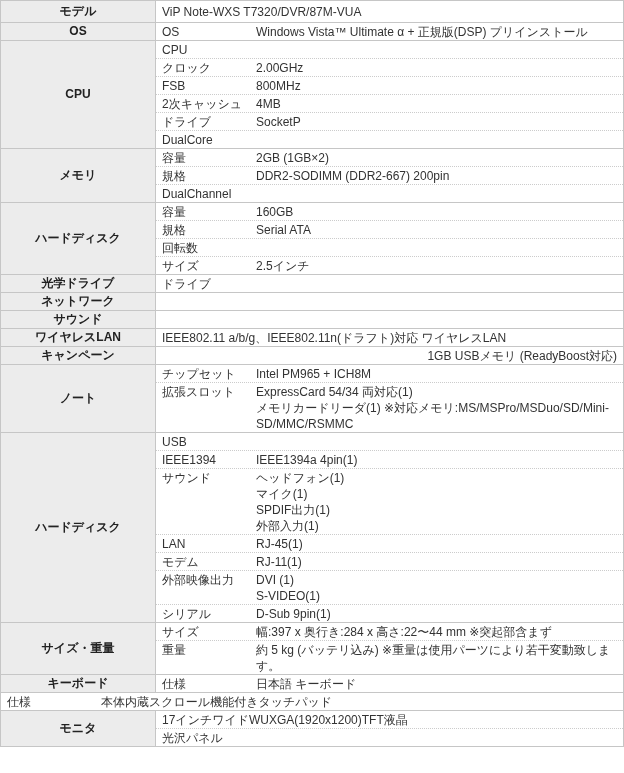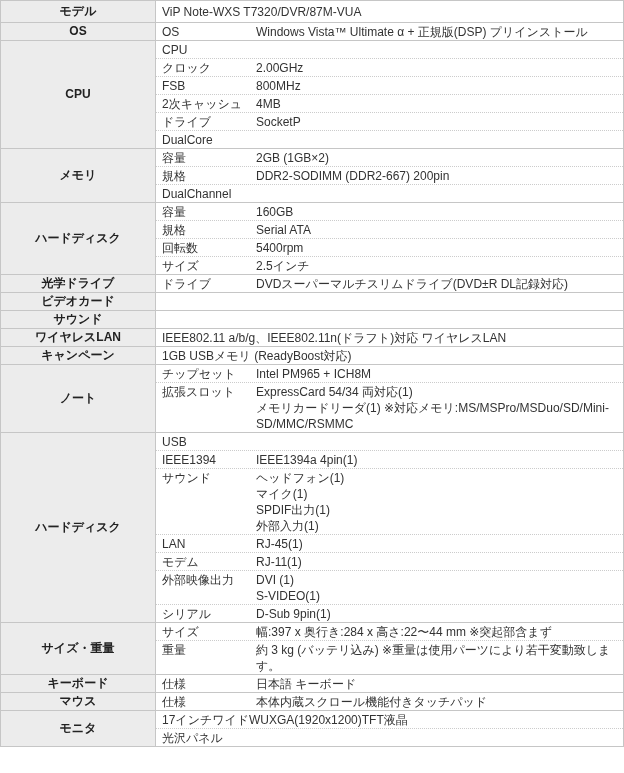--- a/index.html
+++ b/index.html
@@ -53,21 +53,21 @@
     white-space:nowrap;
   }
   .spec-row .val{
     flex:1 1 auto;
     min-width:0;
     box-sizing:border-box;
     padding:1px 6px 0 0;
     white-space:pre-line;
   }
   .spec-row.full .val{padding-left:6px;}
-  .spec-row.center .val{text-align:left;}
+  .spec-row.center .val{text-align:right;}
   .spec-section:first-child .spec-row{min-height:20px;line-height:20px;}
 </style>
 </head>
 <body>
 
 <div class="spec-table">
     <div class="spec-section">
       <div class="label-cell">モデル</div>
       <div class="content-col">
         <div class="spec-row full">
@@ -133,39 +133,37 @@
         <div class="spec-row">
           <div class="sub">容量</div>
           <div class="val">160GB</div>
         </div>
         <div class="spec-row">
           <div class="sub">規格</div>
           <div class="val">Serial ATA</div>
         </div>
         <div class="spec-row">
           <div class="sub">回転数</div>
-          <div class="val">5400rpm</div>
         </div>
         <div class="spec-row">
           <div class="sub">サイズ</div>
           <div class="val">2.5インチ</div>
         </div>
       </div>
     </div>
     <div class="spec-section">
       <div class="label-cell">光学ドライブ</div>
       <div class="content-col">
         <div class="spec-row">
           <div class="sub">ドライブ</div>
-          <div class="val">DVDスーパーマルチスリムドライブ(DVD±R DL記録対応)</div>
-        </div>
-      </div>
-    </div>
-    <div class="spec-section">
-      <div class="label-cell">ビデオカード</div>
+        </div>
+      </div>
+    </div>
+    <div class="spec-section">
+      <div class="label-cell">ネットワーク</div>
     </div>
     <div class="spec-section">
       <div class="label-cell">サウンド</div>
     </div>
     <div class="spec-section">
       <div class="label-cell">ワイヤレスLAN</div>
       <div class="content-col">
         <div class="spec-row full">
           <div class="val">IEEE802.11 a/b/g、IEEE802.11n(ドラフト)対応 ワイヤレスLAN</div>
         </div>
@@ -231,35 +229,34 @@
     </div>
     <div class="spec-section">
       <div class="label-cell">サイズ・重量</div>
       <div class="content-col">
         <div class="spec-row">
           <div class="sub">サイズ</div>
           <div class="val">幅:397 x 奥行き:284 x 高さ:22〜44 mm  ※突起部含まず</div>
         </div>
         <div class="spec-row">
           <div class="sub">重量</div>
-          <div class="val">約 3 kg (バッテリ込み) ※重量は使用パーツにより若干変動致します。</div>
+          <div class="val">約 5 kg (バッテリ込み) ※重量は使用パーツにより若干変動致します。</div>
         </div>
       </div>
     </div>
     <div class="spec-section">
       <div class="label-cell">キーボード</div>
       <div class="content-col">
         <div class="spec-row">
           <div class="sub">仕様</div>
           <div class="val">日本語 キーボード</div>
         </div>
       </div>
     </div>
     <div class="spec-section">
-      <div class="label-cell">マウス</div>
       <div class="content-col">
         <div class="spec-row">
           <div class="sub">仕様</div>
           <div class="val">本体内蔵スクロール機能付きタッチパッド</div>
         </div>
       </div>
     </div>
     <div class="spec-section">
       <div class="label-cell">モニタ</div>
       <div class="content-col">

